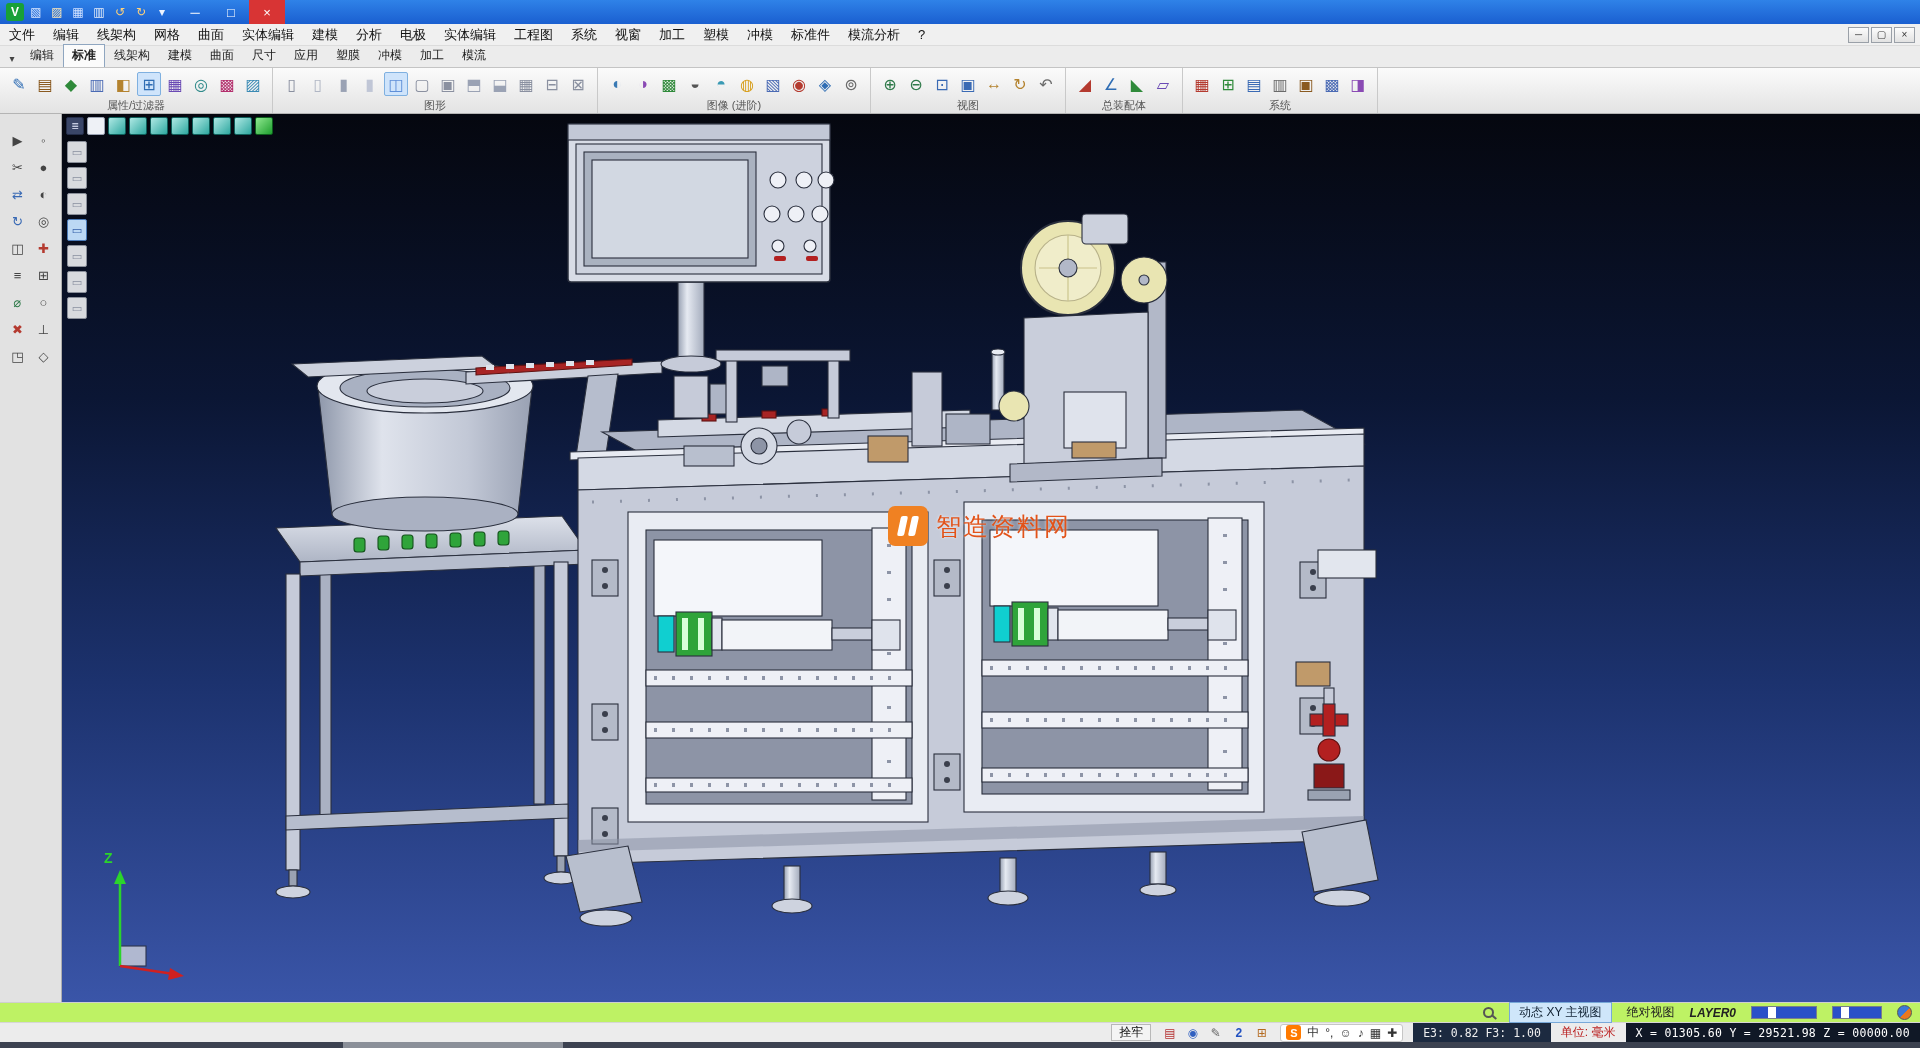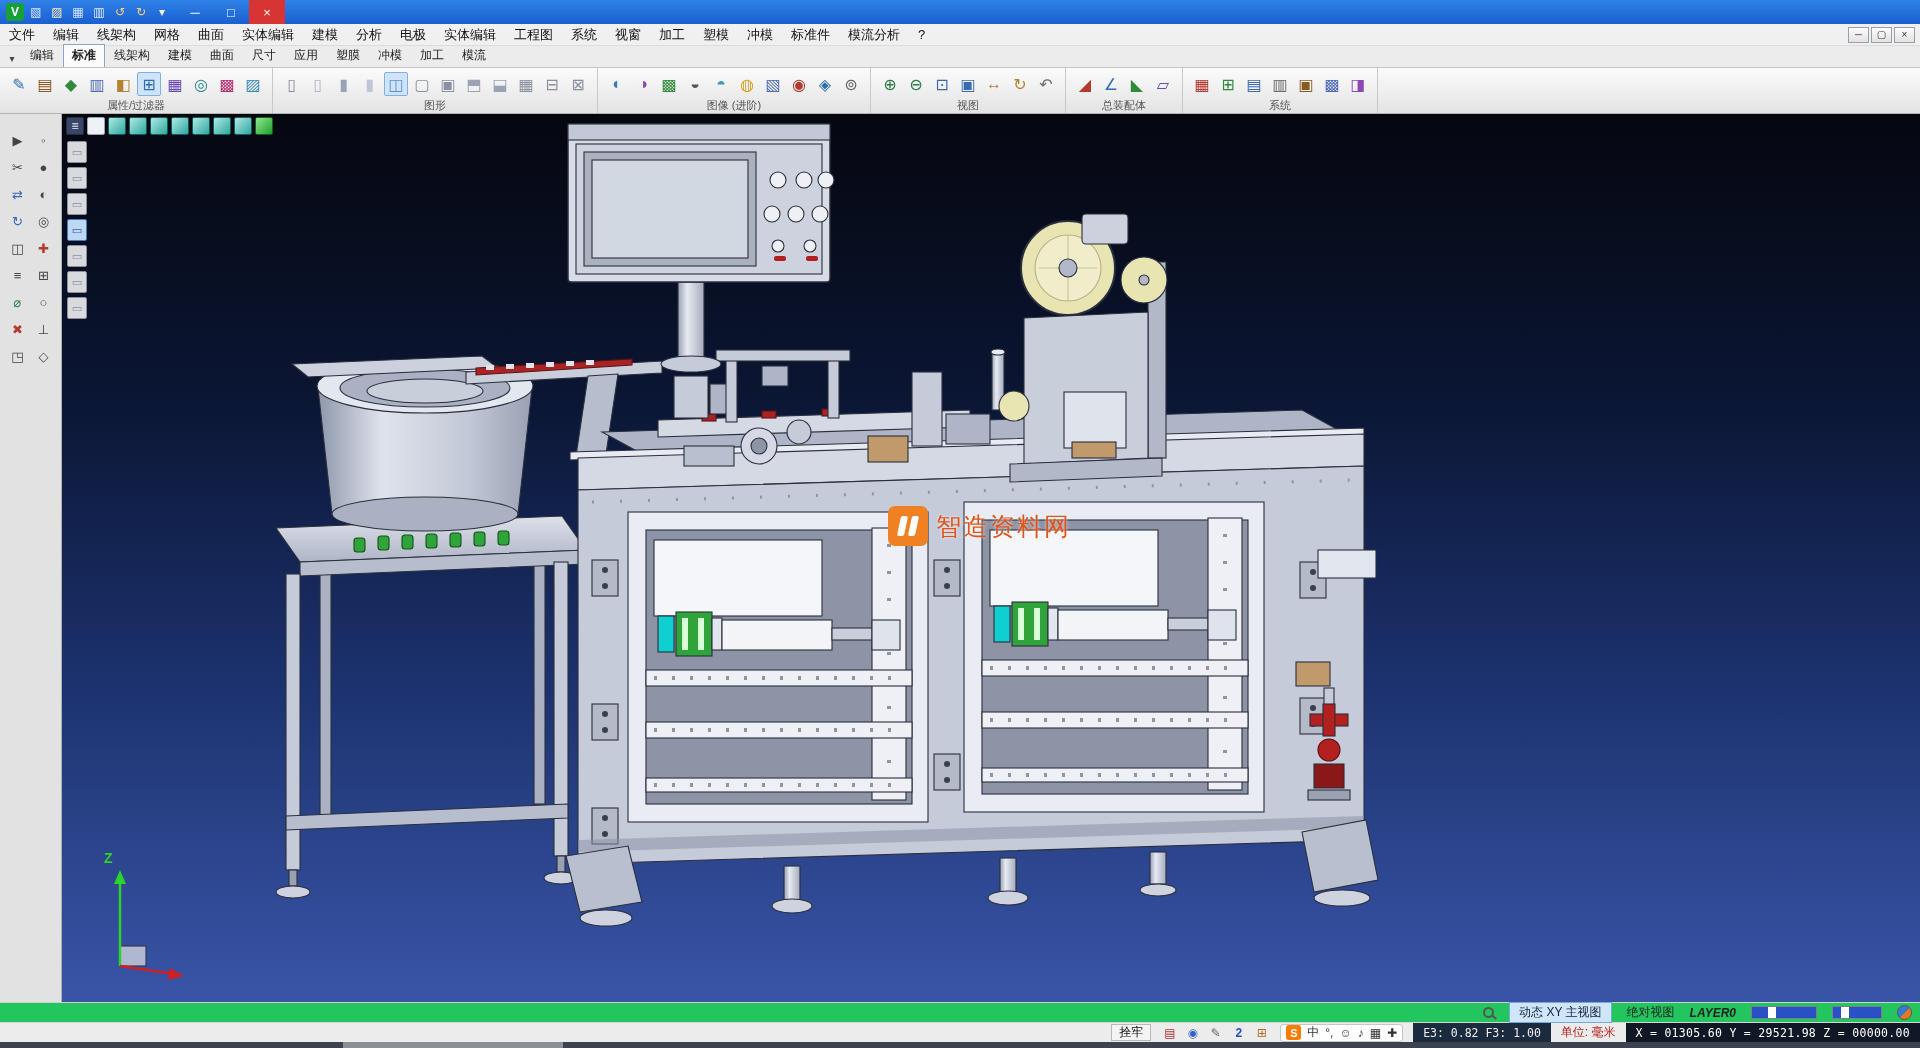--- a/index.html
+++ b/index.html
@@ -58,21 +58,21 @@
     color:#8a90a0;display:flex;align-items:center;justify-content:center;font-size:11px;}
   .fci[data-pressed="true"]{background:#bcd8f4;border-color:#4a7ab8;color:#3560a8;}
 
   .watermark{position:absolute;left:826px;top:392px;display:flex;align-items:center;gap:8px;}
   .wm-logo{width:40px;height:40px;background:#f08122;border-radius:7px;display:flex;align-items:center;justify-content:center;}
   .wm-logo i{display:block;width:7px;height:20px;background:#fff;border-radius:2px;transform:skewX(-12deg);margin:0 2px;}
   .wm-text{font-size:25px;font-weight:normal;color:#e2531a;text-shadow:0 0 3px rgba(255,255,255,.8);letter-spacing:2px;}
   .zlabel{position:absolute;left:42px;top:736px;color:#2bd42b;font-size:14px;font-weight:bold;}
 
   
-  .status1{height:20px;background:#22c55e;border-top:1px solid #cfcfcf;display:flex;align-items:center;
+  .status1{height:20px;background:#bef264;border-top:1px solid #cfcfcf;display:flex;align-items:center;
     justify-content:flex-end;gap:15px;padding-right:8px;font-size:12px;}
   .searchicon{width:11px;height:11px;border:2px solid #555;border-radius:50%;position:relative;}
   .searchicon::after{content:"";position:absolute;width:6px;height:2px;background:#555;right:-5px;bottom:-2px;transform:rotate(40deg);}
   .viewmode{background:#cfe6fa;border:1px solid #78a8d8;padding:1px 9px;font-size:12px;color:#123;}
   .s-lbl{color:#222;}
   .s-lbl.bold{font-weight:bold;font-style:italic;}
   .layerbar{display:flex;height:13px;border:1px solid #7a7f8a;}
   .layerbar span{width:8px;height:100%;}
   .globe{width:15px;height:15px;border-radius:50%;border:1px solid #555;
     background:linear-gradient(135deg,#3a78d8 0 50%,#e87820 50% 100%);}

